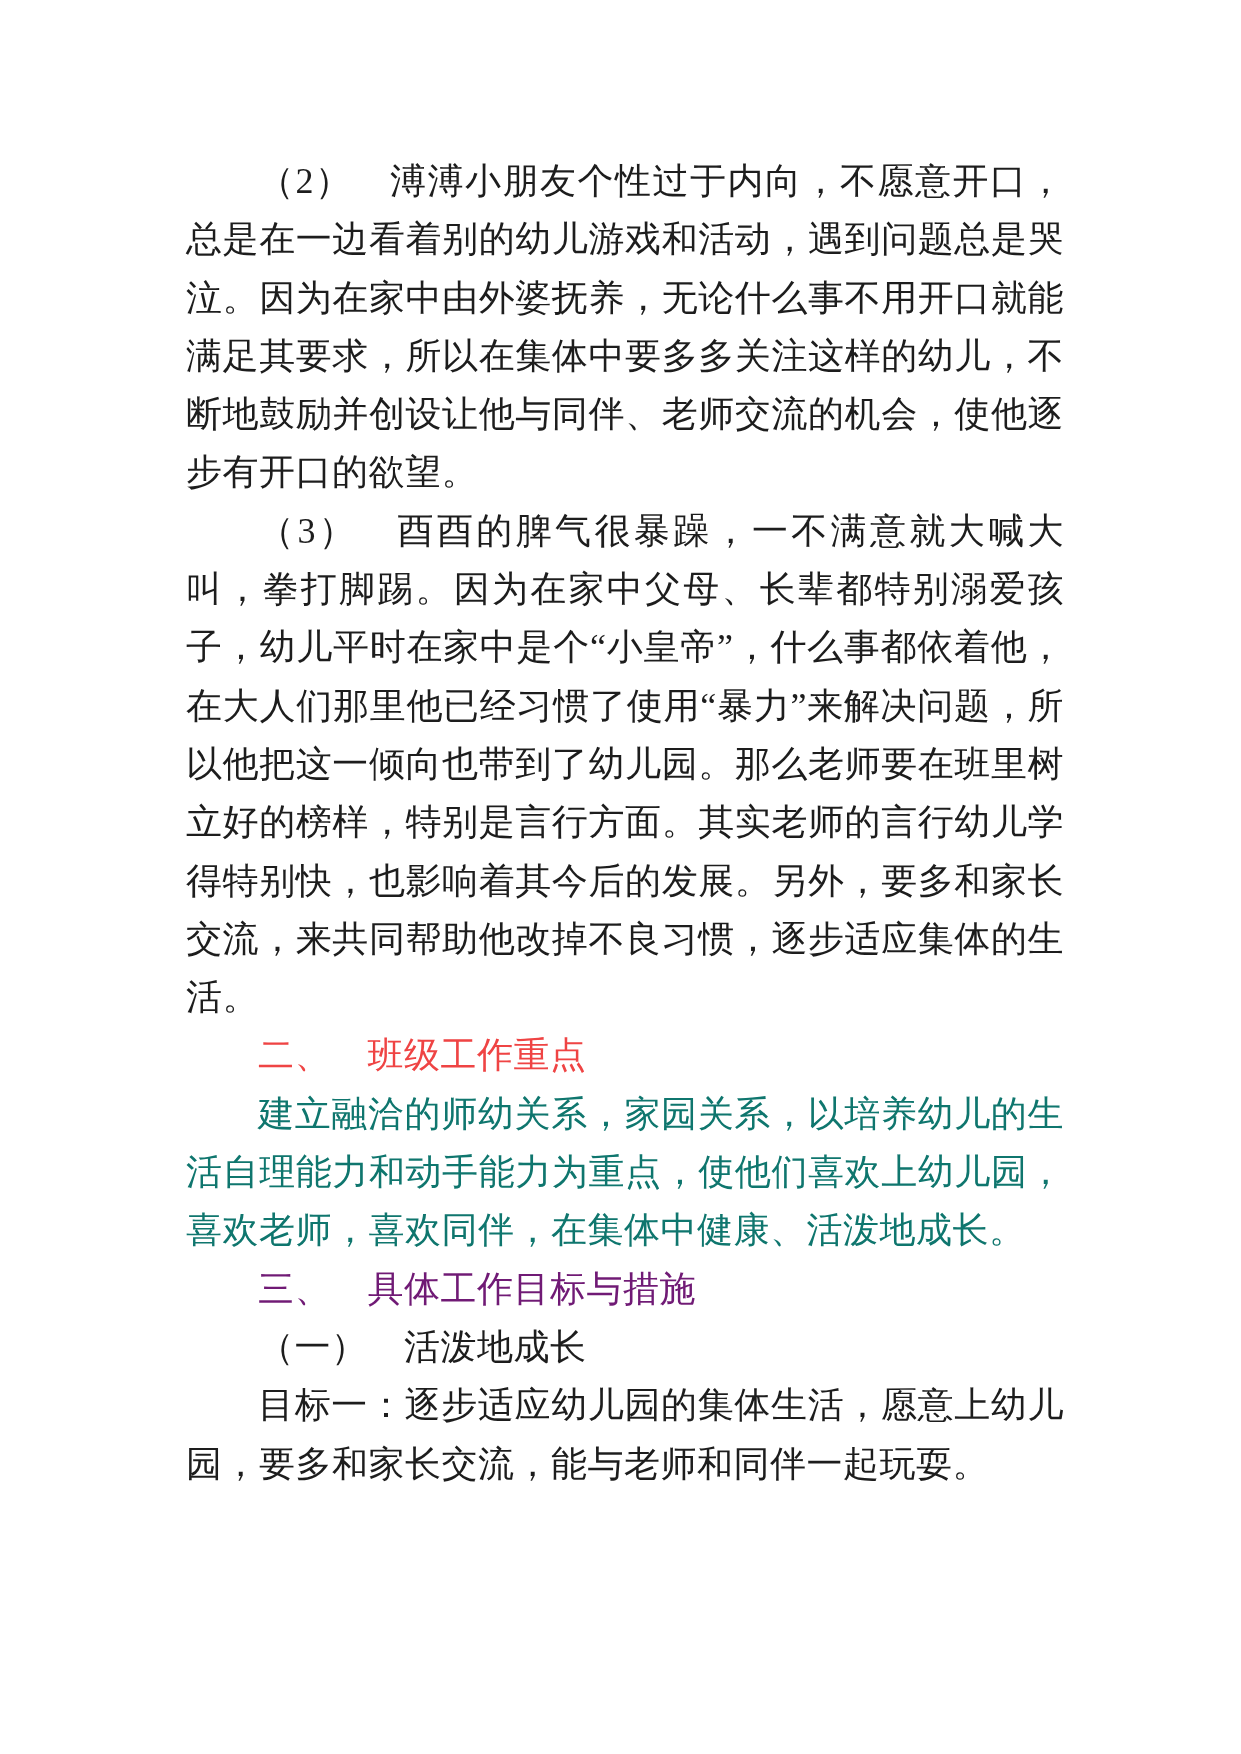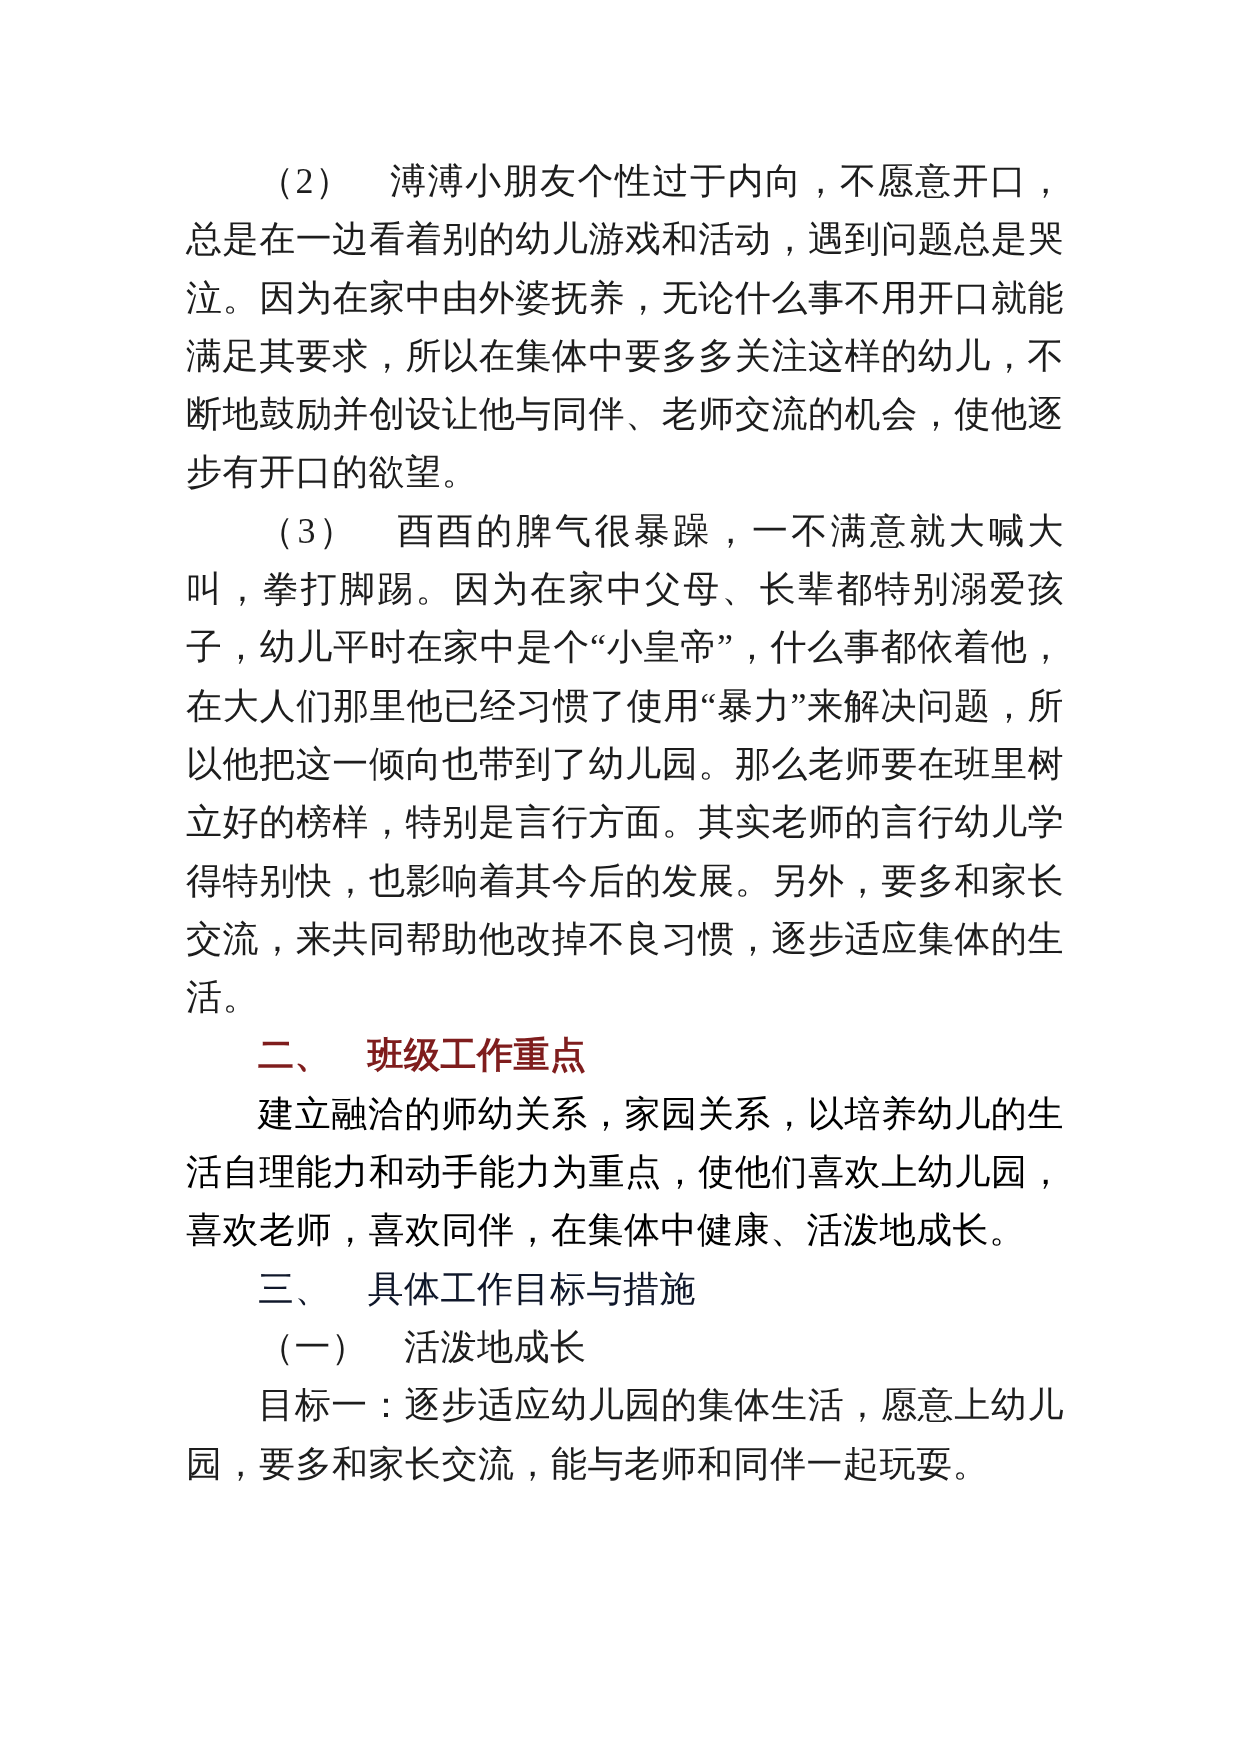--- a/index.html
+++ b/index.html
@@ -37,19 +37,19 @@
     word-break: break-all;
   }
 </style>
 </head>
 <body>
 
 <div class="page" style="background: rgb(255, 255, 255);">
   <div class="doc-body">
     <p style="color: rgb(29, 29, 29);">（2）　溥溥小朋友个性过于内向，不愿意开口，总是在一边看着别的幼儿游戏和活动，遇到问题总是哭泣。因为在家中由外婆抚养，无论什么事不用开口就能满足其要求，所以在集体中要多多关注这样的幼儿，不断地鼓励并创设让他与同伴、老师交流的机会，使他逐步有开口的欲望。</p>
     <p style="color: rgb(29, 29, 29);">（3）　酉酉的脾气很暴躁，一不满意就大喊大叫，拳打脚踢。因为在家中父母、长辈都特别溺爱孩子，幼儿平时在家中是个“小皇帝”，什么事都依着他，在大人们那里他已经习惯了使用“暴力”来解决问题，所以他把这一倾向也带到了幼儿园。那么老师要在班里树立好的榜样，特别是言行方面。其实老师的言行幼儿学得特别快，也影响着其今后的发展。另外，要多和家长交流，来共同帮助他改掉不良习惯，逐步适应集体的生活。</p>
-    <p style="color: #7f1d1d; font-weight: bold;">二、　班级工作重点</p>
-    <p style="color: #000000;">建立融洽的师幼关系，家园关系，以培养幼儿的生活自理能力和动手能力为重点，使他们喜欢上幼儿园，喜欢老师，喜欢同伴，在集体中健康、活泼地成长。</p>
-    <p style="color: #0f172a;">三、　具体工作目标与措施</p>
+    <p style="color: #ef4444;">二、　班级工作重点</p>
+    <p style="color: #0f766e;">建立融洽的师幼关系，家园关系，以培养幼儿的生活自理能力和动手能力为重点，使他们喜欢上幼儿园，喜欢老师，喜欢同伴，在集体中健康、活泼地成长。</p>
+    <p style="color: #701a75;">三、　具体工作目标与措施</p>
     <p style="color: rgb(29, 29, 29);">（一）　活泼地成长</p>
     <p style="color: rgb(29, 29, 29);">目标一：逐步适应幼儿园的集体生活，愿意上幼儿园，要多和家长交流，能与老师和同伴一起玩耍。</p>
   </div>
 </div>
 
 </body></html>

